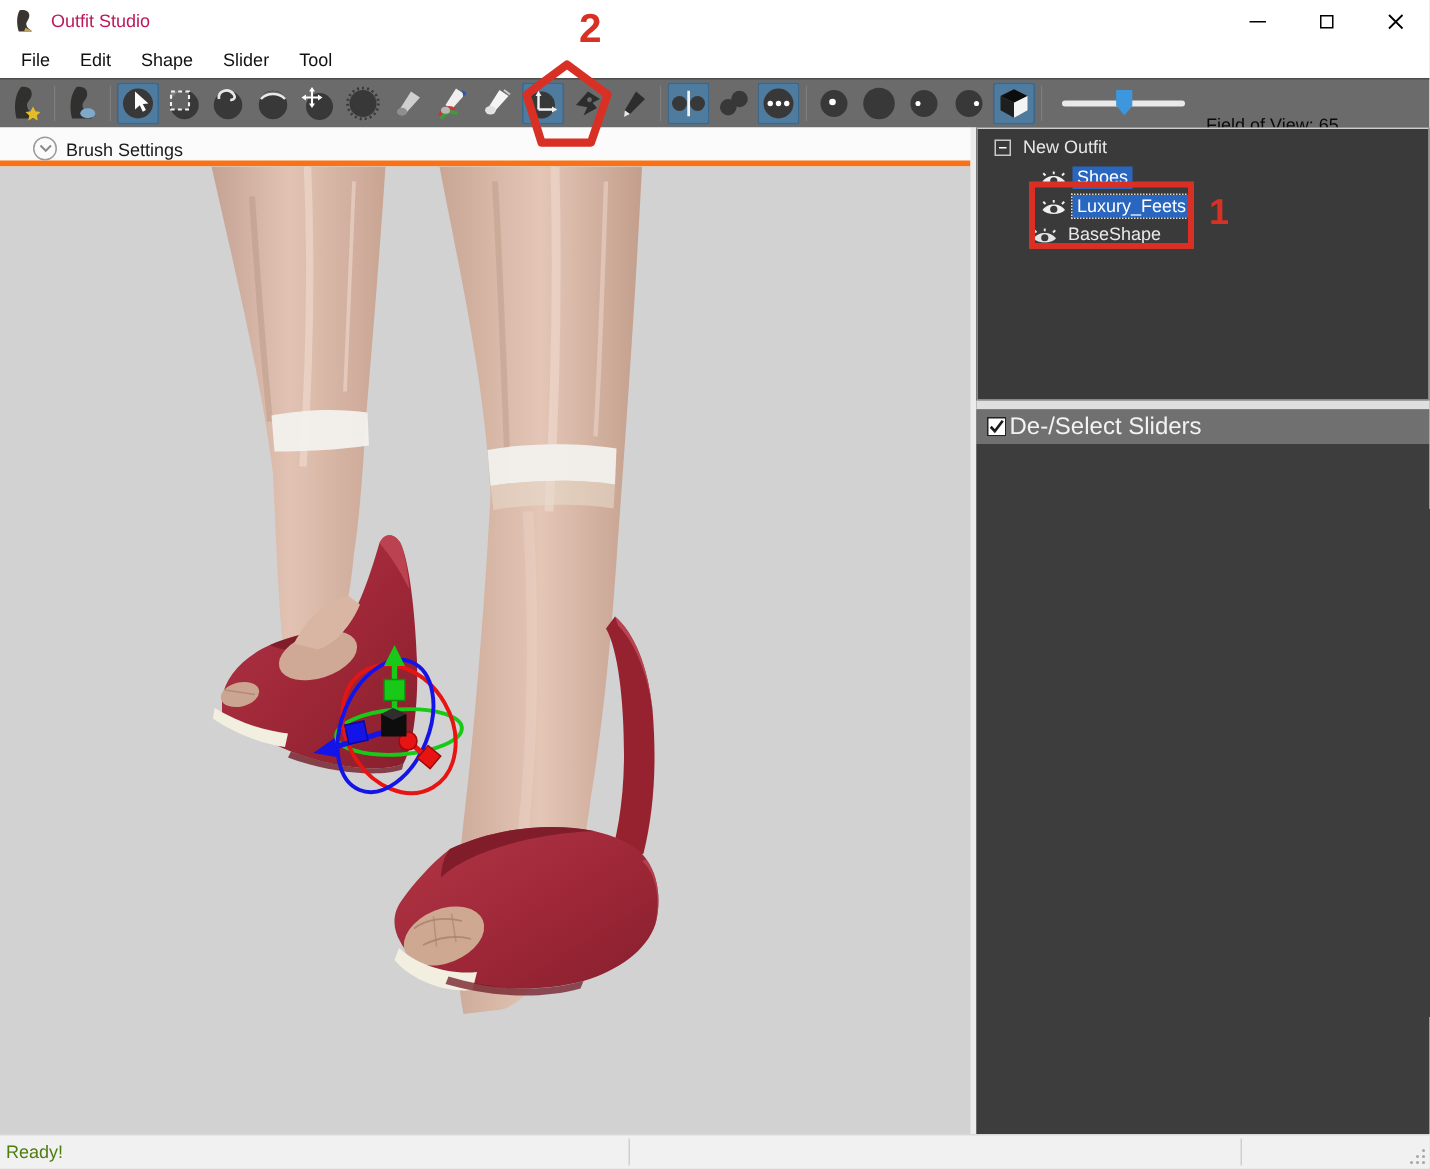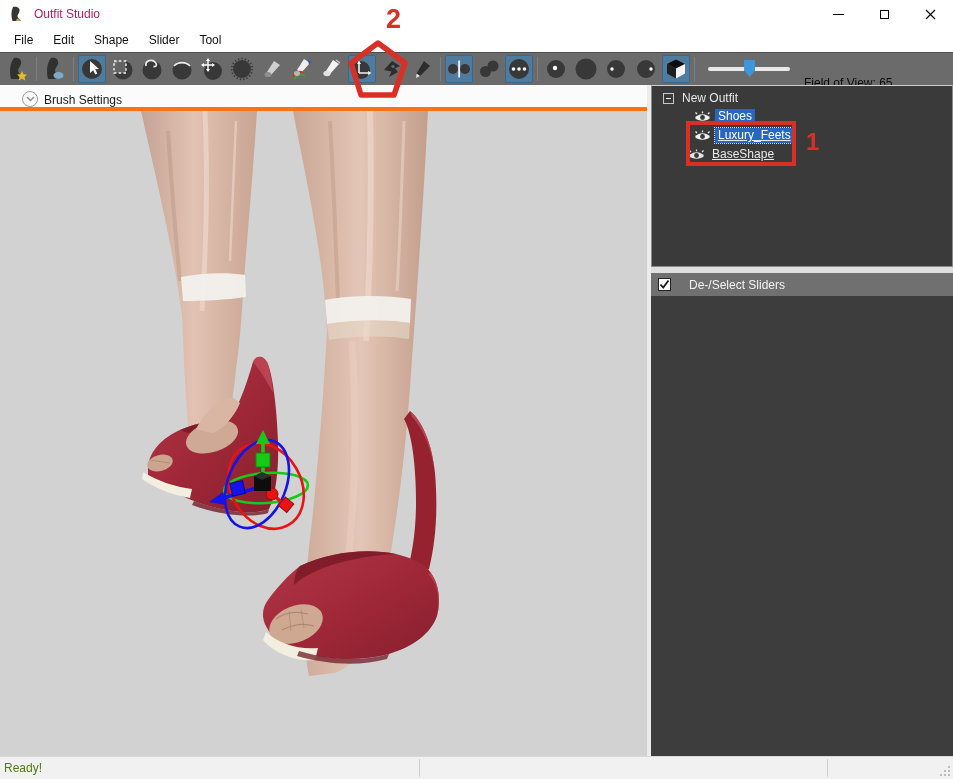--- a/index.html
+++ b/index.html
@@ -44,29 +44,29 @@
   
   .tabs { height: 19px; display: flex; align-items: stretch; padding-left: 3px; background: #3c3c3c; }
   .tab { font-size: 11.5px; padding: 2px 9px 0 9px; background: #4c4c4c; color: #c9c9c9;
          border: 1px solid #262626; border-bottom: none; margin-right: 1px; white-space: nowrap; }
   .tab.active { background: #8f8f8f; color: #000; }
   
   .tree-panel { height: 182px; background: #3a3a3a; border: 1px solid #8a8a8a; border-top: 1px solid #cfcfcf; padding-top: 3px; }
   .tree-root-row { display: flex; align-items: center; height: 18px; padding-left: 11px; color: #e8e8e8; font-size: 12px; }
   .collapse-box { width: 11px; height: 11px; border: 1px solid #c9c9c9; background: #3a3a3a; position: relative; margin-right: 8px; }
   .collapse-box::after { content: ""; position: absolute; left: 2px; right: 2px; top: 4px; border-top: 1px solid #fff; }
-  .tree-item { display: flex; align-items: center; height: 19px; padding-left: 42px; font-size: 12px; color: #e8e8e8; text-decoration: underline; }
+  .tree-item { display: flex; align-items: flex-end; height: 19px; padding-left: 42px; font-size: 12px; color: #e8e8e8; }
   .eye { width: 17px; height: 12px; margin-right: 4px; flex: 0 0 auto; }
   .node-label { padding: 0 3px; line-height: 15px; }
   .node-label.selected { background: #2866c0; color: #fff; }
   .node-label.focused { outline: 1px dotted #dcdcdc; }
   .panel-gap { height: 6px; background: #dfdfdf; }
   .sliders-bar { height: 23px; background: #707070; display: flex; align-items: center; padding-left: 7px; }
   .checkbox { width: 13px; height: 13px; background: #fff; border: 1px solid #222; display: flex; align-items: center; justify-content: center; }
-  .sliders-label { font-size: 12px; color: #f2f2f2; margin-left: 18px; }
+  .sliders-label { font-size: 16px; color: #f2f2f2; margin-left: 2px; }
   .sliders-panel { flex: 1; background: #3d3d3d; }
   
   .statusbar { height: 23px; background: #f1f1f1; border-top: 1px solid #d9d9d9; position: relative; }
   .status-msg { position: absolute; left: 4px; top: 4px; font-size: 12px; color: #4d7c0f; }
   .status-div { position: absolute; top: 2px; bottom: 2px; width: 1px; background: #cfcfcf; }
   .grip { position: absolute; right: 2px; bottom: 2px; width: 12px; height: 12px; }
   
   .anno { position: absolute; z-index: 60; pointer-events: none; }
   .anno-num { color: #d93025; font-weight: bold; font-size: 27px; font-family: "Liberation Sans", sans-serif; }
   .anno-box { border: 4px solid #d93025; }

